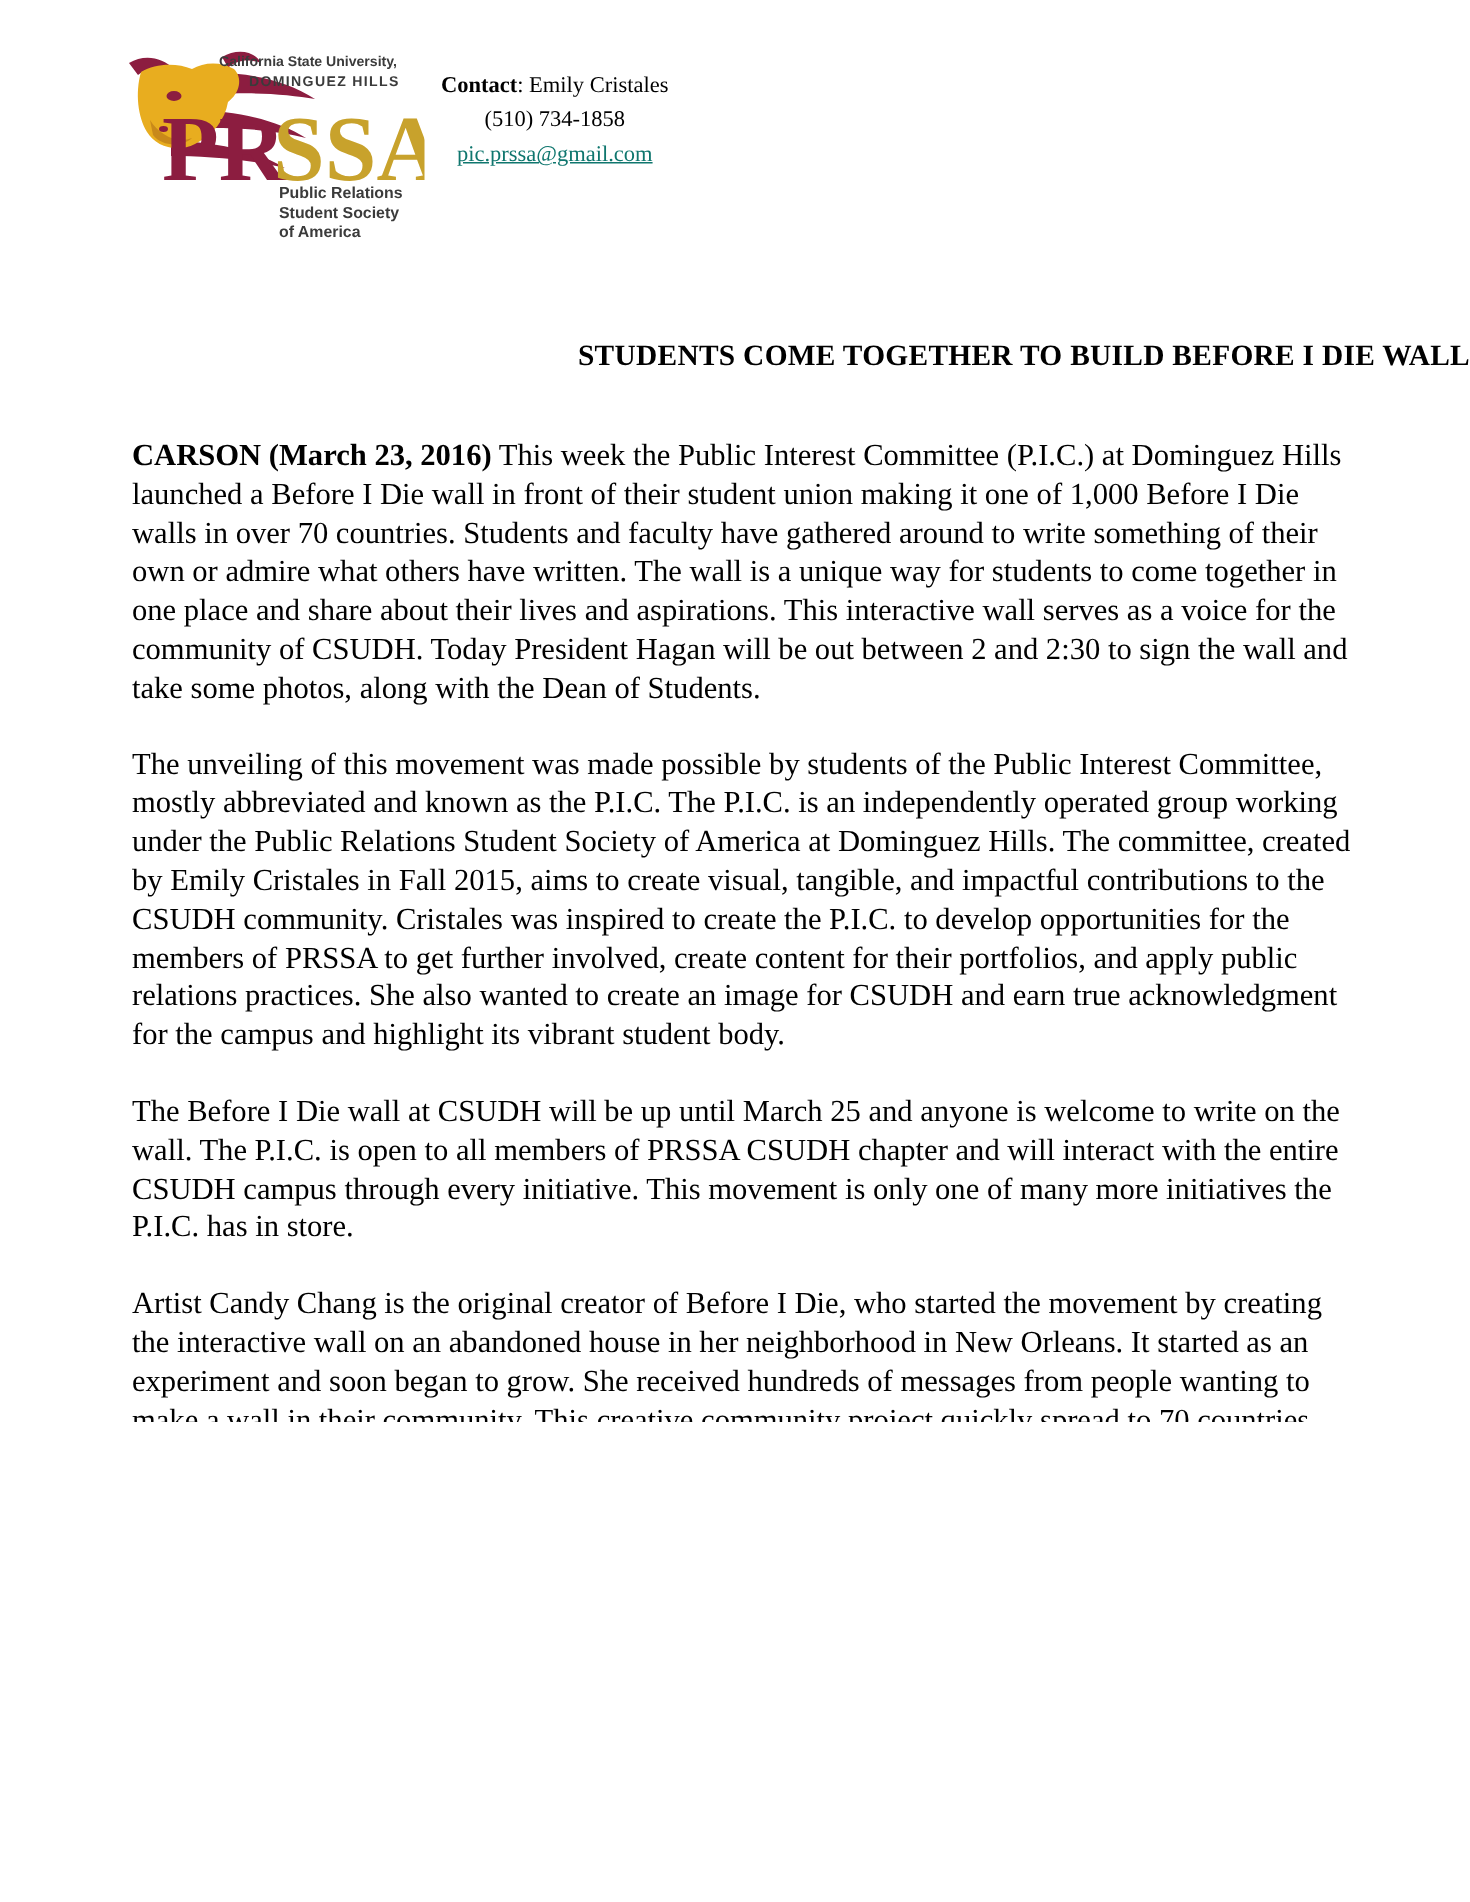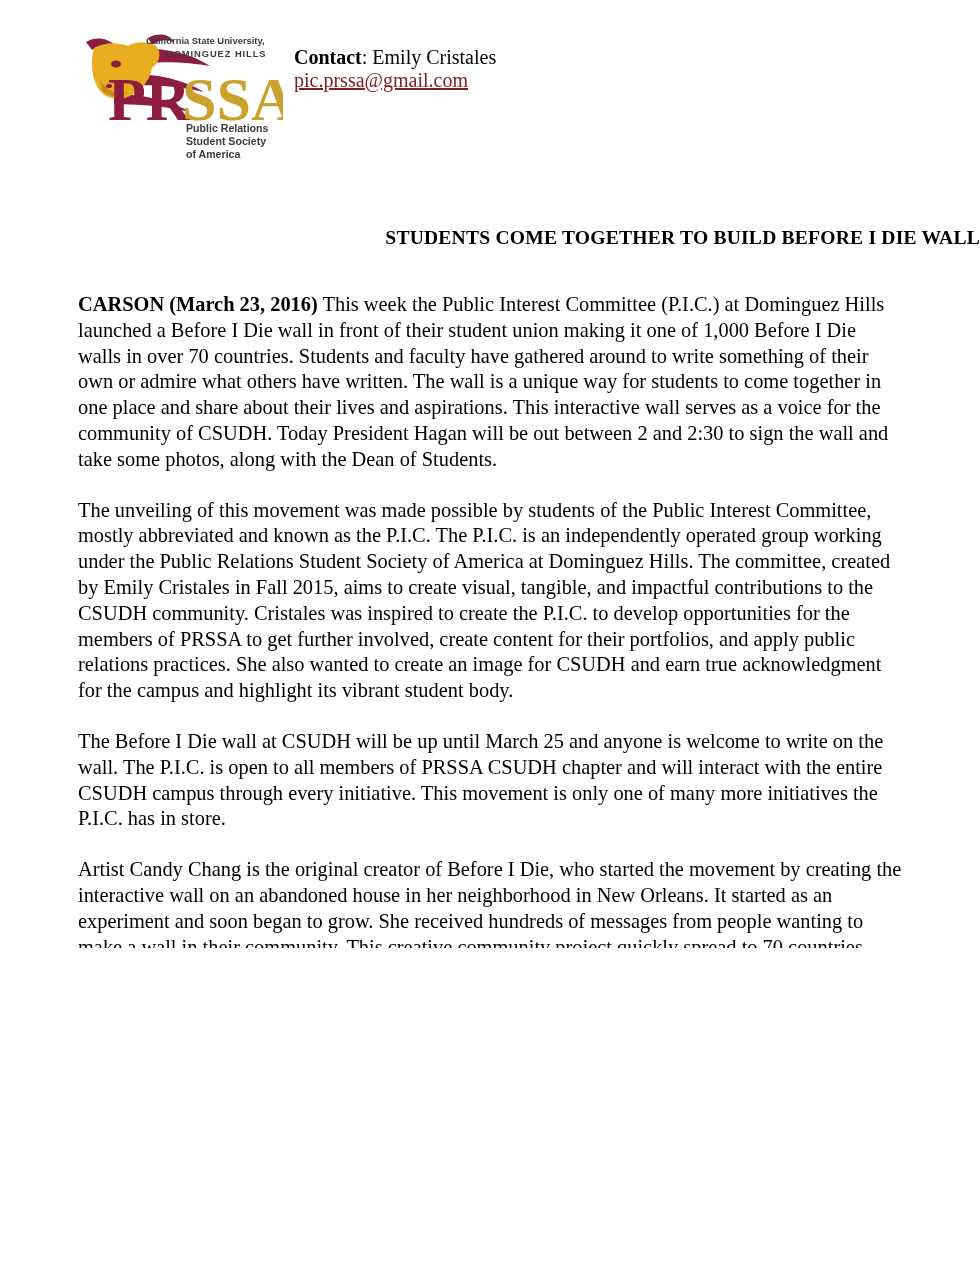--- a/index.html
+++ b/index.html
@@ -37,29 +37,30 @@
     top: 4px;
     width: 205px;
     height: 135px;
   }
   .logo-svg { display: block; }
 
   .contact-block {
     position: absolute;
     left: 294px;
     top: 22px;
-    font-size: 20px;
+    font-size: 15px;
     line-height: 23.2px;
     color: #000;
     white-space: nowrap;
+    text-align: center;
   }
   .contact-line { display: block; }
   .contact-label { font-weight: bold; }
   .email-link {
-    color: #7f1d1d;
+    color: #0f766e;
     text-decoration: underline;
     cursor: pointer;
   }
 
   
   .headline {
     position: absolute;
     left: 0;
     top: 226px;
     width: 980px;
@@ -75,21 +76,21 @@
   .body-copy {
     position: absolute;
     left: 78px;
     top: 292px;
     width: 826px;
     font-size: 20.4px;
     line-height: 25.8px;
     text-align: left;
   }
   .para {
-    margin: 0 0 25px 0;
+    margin: 0 0 25px 10px;
   }
   .para.tight { margin-bottom: 0; }
   .lead-in { font-weight: bold; }
   .section-heading {
     font-weight: bold;
     margin: 0;
   }
 
   
   .end-mark {
@@ -137,20 +138,21 @@
         <text x="104" y="92" font-family="'Liberation Serif', serif" font-size="62" font-weight="bold" fill="#c8a22c">SSA</text>
 
         <text x="108" y="104" font-family="'Liberation Sans', sans-serif" font-size="10.6" font-weight="bold" fill="#3b3b3b">Public Relations</text>
         <text x="108" y="117" font-family="'Liberation Sans', sans-serif" font-size="10.6" font-weight="bold" fill="#3b3b3b">Student Society</text>
         <text x="108" y="130" font-family="'Liberation Sans', sans-serif" font-size="10.6" font-weight="bold" fill="#3b3b3b">of America</text>
       </svg>
     </div>
 
     <div class="contact-block">
       <span class="contact-line"><span class="contact-label">Contact</span><span>: Emily Cristales</span></span>
+      <span class="contact-line">(510) 734-1858</span>
       <span class="contact-line"><span class="email-link">pic.prssa@gmail.com</span></span>
     </div>
   </div>
 
   <div class="headline">
     <span class="headline-line">STUDENTS COME TOGETHER TO BUILD BEFORE I DIE WALL</span>
   </div>
 
   <div class="body-copy">
 

